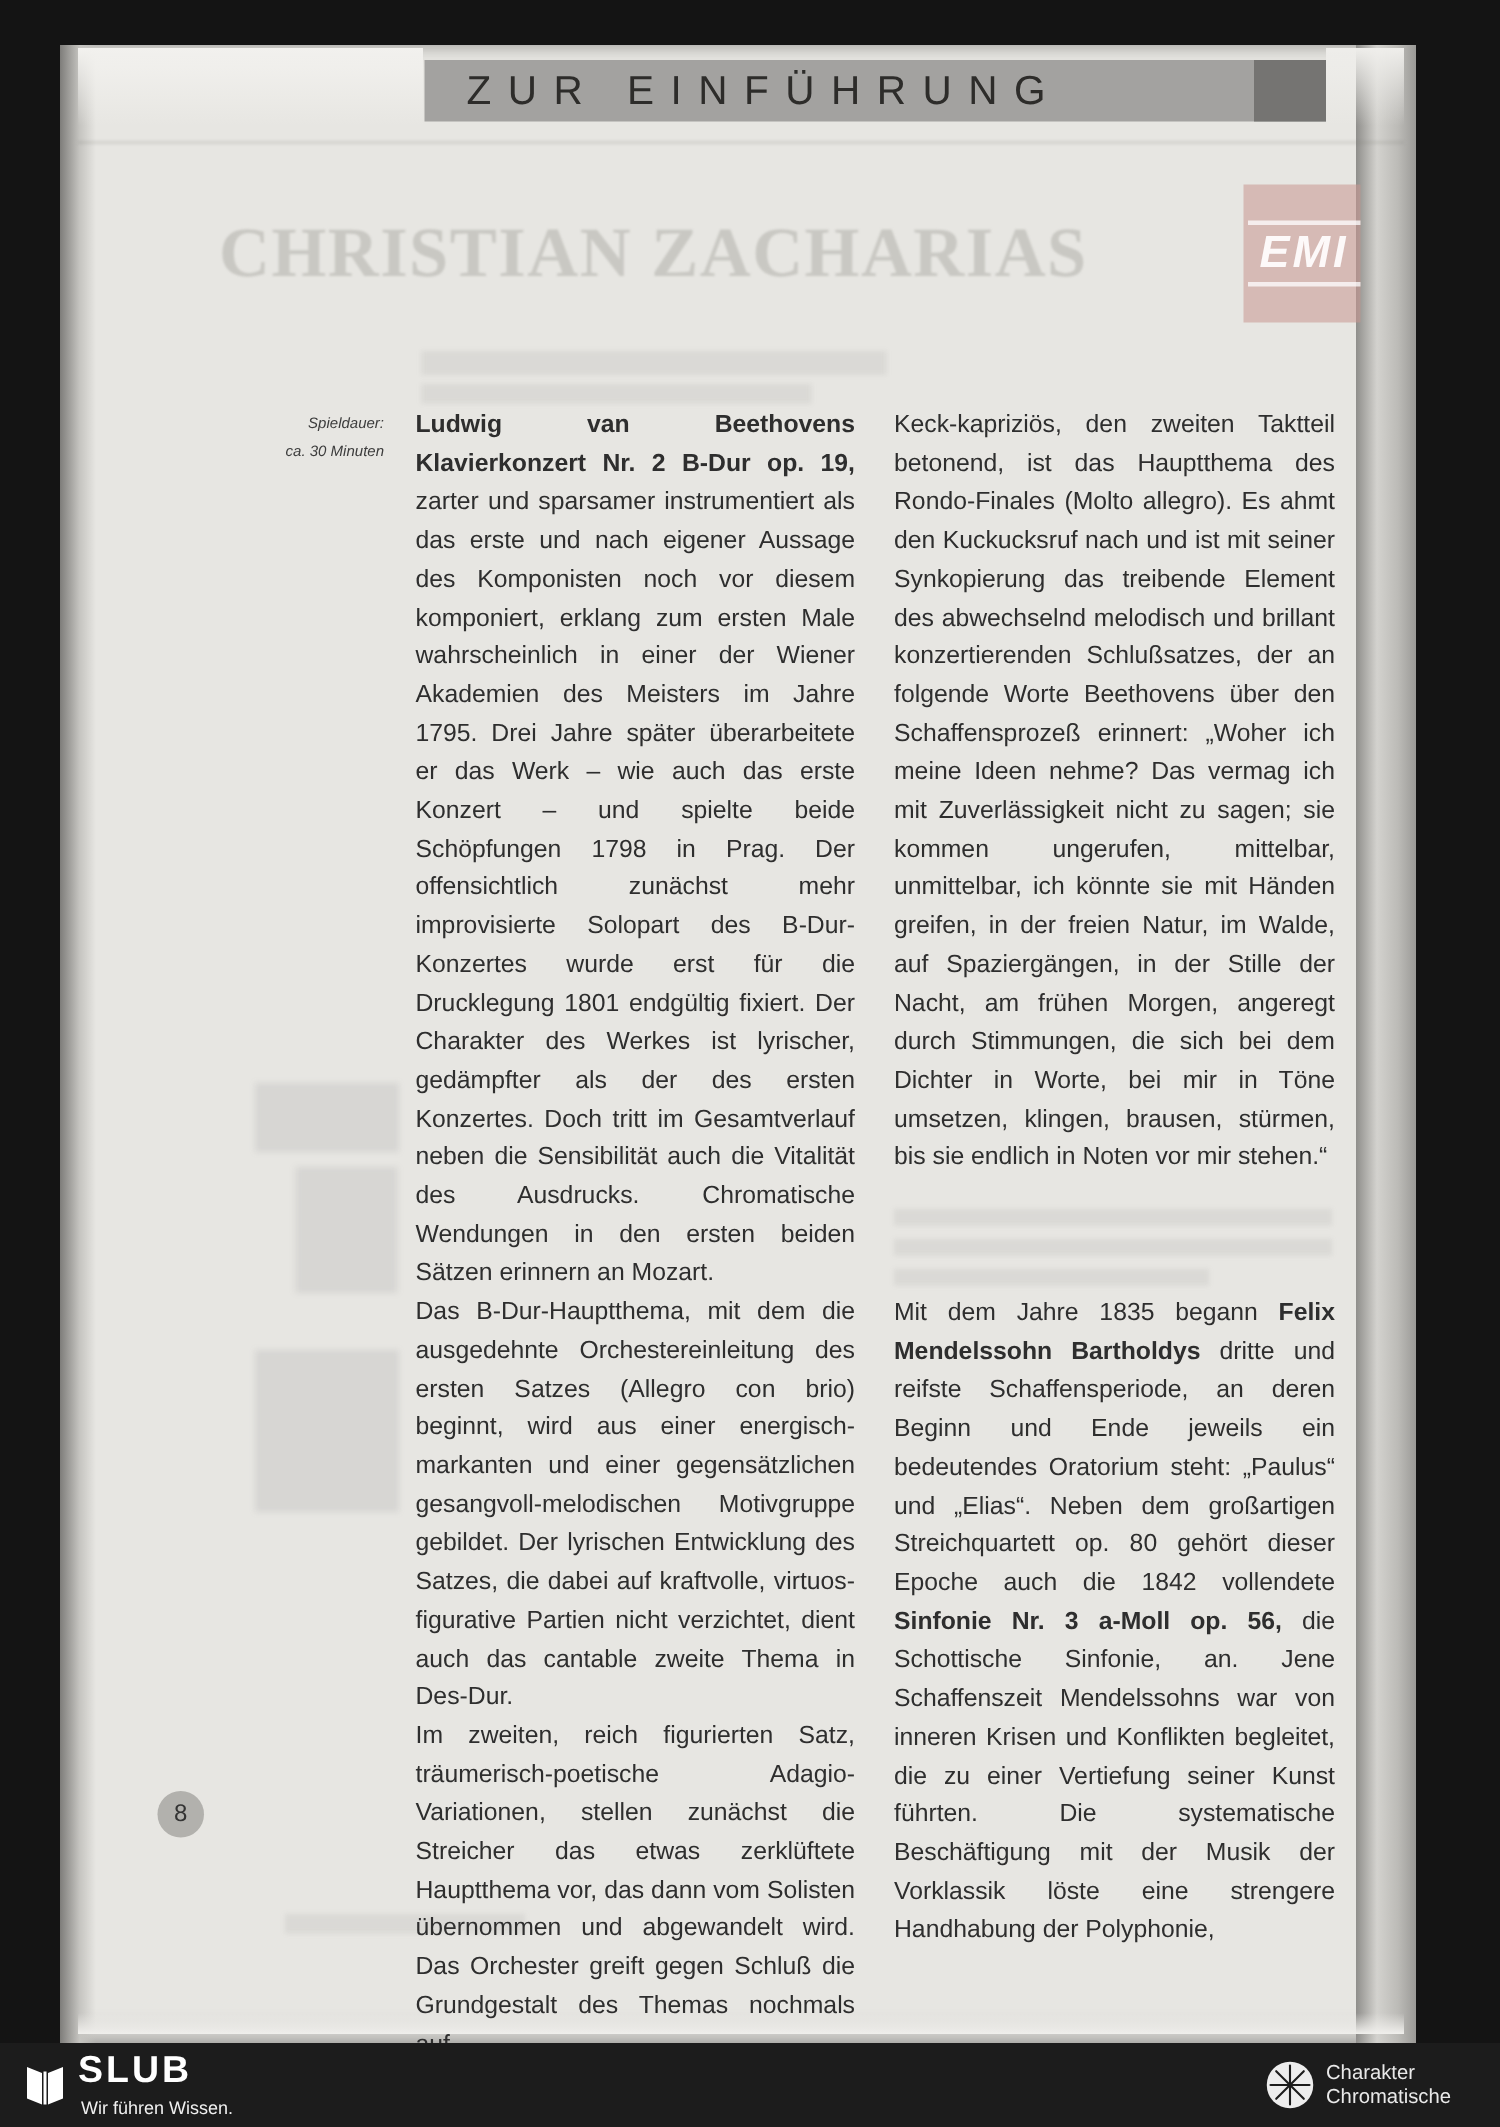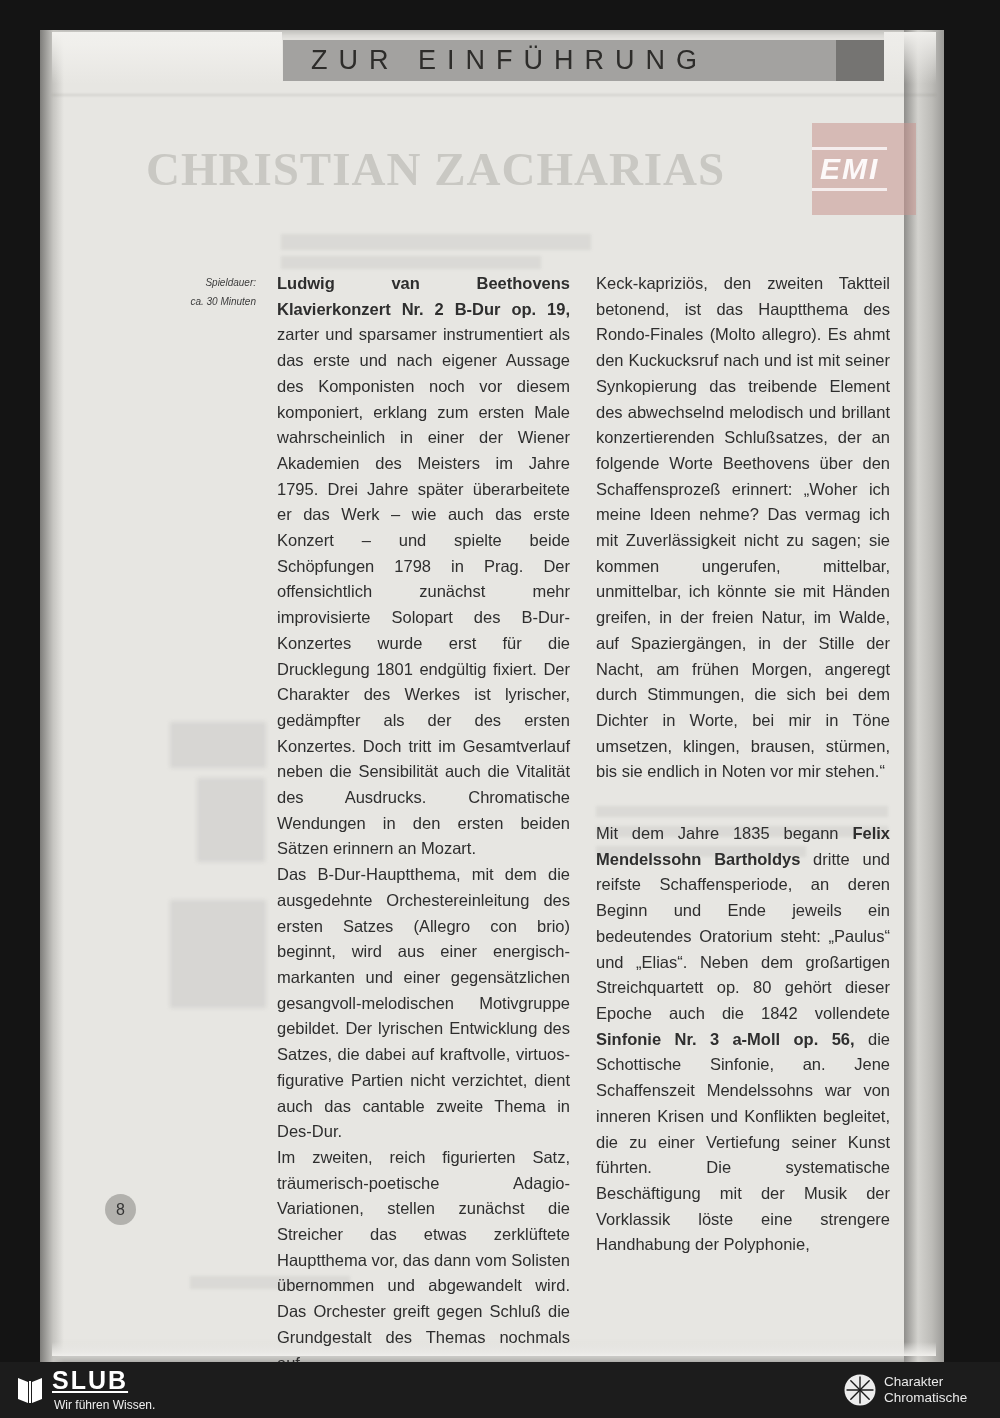--- a/index.html
+++ b/index.html
@@ -29,49 +29,49 @@
   
   .header-bar { position: absolute; left: 283px; top: 40px; width: 601px; height: 41px; background: #a3a2a0; text-align: right; }
   .header-bar::after { content: ""; position: absolute; right: 0; top: 0; width: 48px; height: 41px; background: #757472; }
   .header-title { position: absolute; left: 28px; top: 0; line-height: 41px; font-size: 27px;
                   letter-spacing: 11px; color: #2d2c2a; white-space: nowrap; }
 
   
   .ghost-title { position: absolute; left: 146px; top: 142px; font-family: "Liberation Serif", serif;
                  font-weight: 700; font-size: 47px; letter-spacing: 1px; color: #c9c8c3;
                  white-space: nowrap; filter: blur(.6px); }
-  .ghost-emi { position: absolute; left: 812px; top: 123px; width: 104px; height: 92px;
-               background: rgba(201,149,143,.55); display: flex; align-items: center; justify-content: flex-start;
+  .ghost-emi { position: absolute; left: 829px; top: 123px; width: 78px; height: 92px;
+               background: rgba(201,149,143,.55); display: flex; align-items: center; justify-content: flex-end;
                filter: blur(.4px); }
   .ghost-emi .emi-text { color: rgba(255,255,255,.92); font-weight: 700; font-style: italic; font-size: 30px;
                letter-spacing: 2px; border-top: 3px solid rgba(255,255,255,.75);
                border-bottom: 3px solid rgba(255,255,255,.75); padding: 2px 8px; }
   .ghost-block { position: absolute; background: rgba(100,100,110,.12); filter: blur(2px); }
   .ghost-line  { position: absolute; background: rgba(105,105,112,.10); filter: blur(1.6px); }
 
   
   .margin-note { position: absolute; left: 138px; top: 273px; width: 118px; text-align: right;
                  font-style: italic; font-size: 10px; line-height: 19px; color: #3c3c3c; }
   .col { position: absolute; top: 271px; color: #2e2e2e; font-size: 16.5px; line-height: 25.7px;
          hyphens: auto; -webkit-hyphens: auto; }
   .col-left  { left: 277px; width: 293px; }
   .col-right { left: 596px; width: 294px; }
   .body-para { margin: 0; text-align: justify; }
-  .col-right .body-para + .body-para { margin-top: 36px; }
+  .col-right .body-para + .body-para { margin-top: 78px; }
   .body-para .b { font-weight: 700; }
 
   .page-number { position: absolute; left: 105px; top: 1194px; width: 31px; height: 31px; border-radius: 50%;
                  background: #b2b1ad; color: #343434; font-size: 16px;
                  display: flex; align-items: center; justify-content: center; }
 
   
   .footer { position: absolute; left: 0; top: 1362px; width: 1000px; height: 56px; background: #1c1c1c; }
   .slub-icon   { position: absolute; left: 16px; top: 12px; }
   .slub-name   { position: absolute; left: 52px; top: 4px; font-size: 25px; font-weight: 700;
-                 letter-spacing: 2px; color: #ffffff; text-decoration: underline; }
+                 letter-spacing: 2px; color: #ffffff; }
   .slub-slogan { position: absolute; left: 54px; top: 36px; font-size: 12px; color: #f0f0f0; }
   .phil-logo   { position: absolute; left: 843px; top: 11px; }
   .phil-name   { position: absolute; left: 884px; top: 12px; font-size: 13.5px; line-height: 16px; color: #e9e9e9; }
 </style>
 </head>
 <body>
 
 <div class="canvas">
 
   <div class="page"></div>

